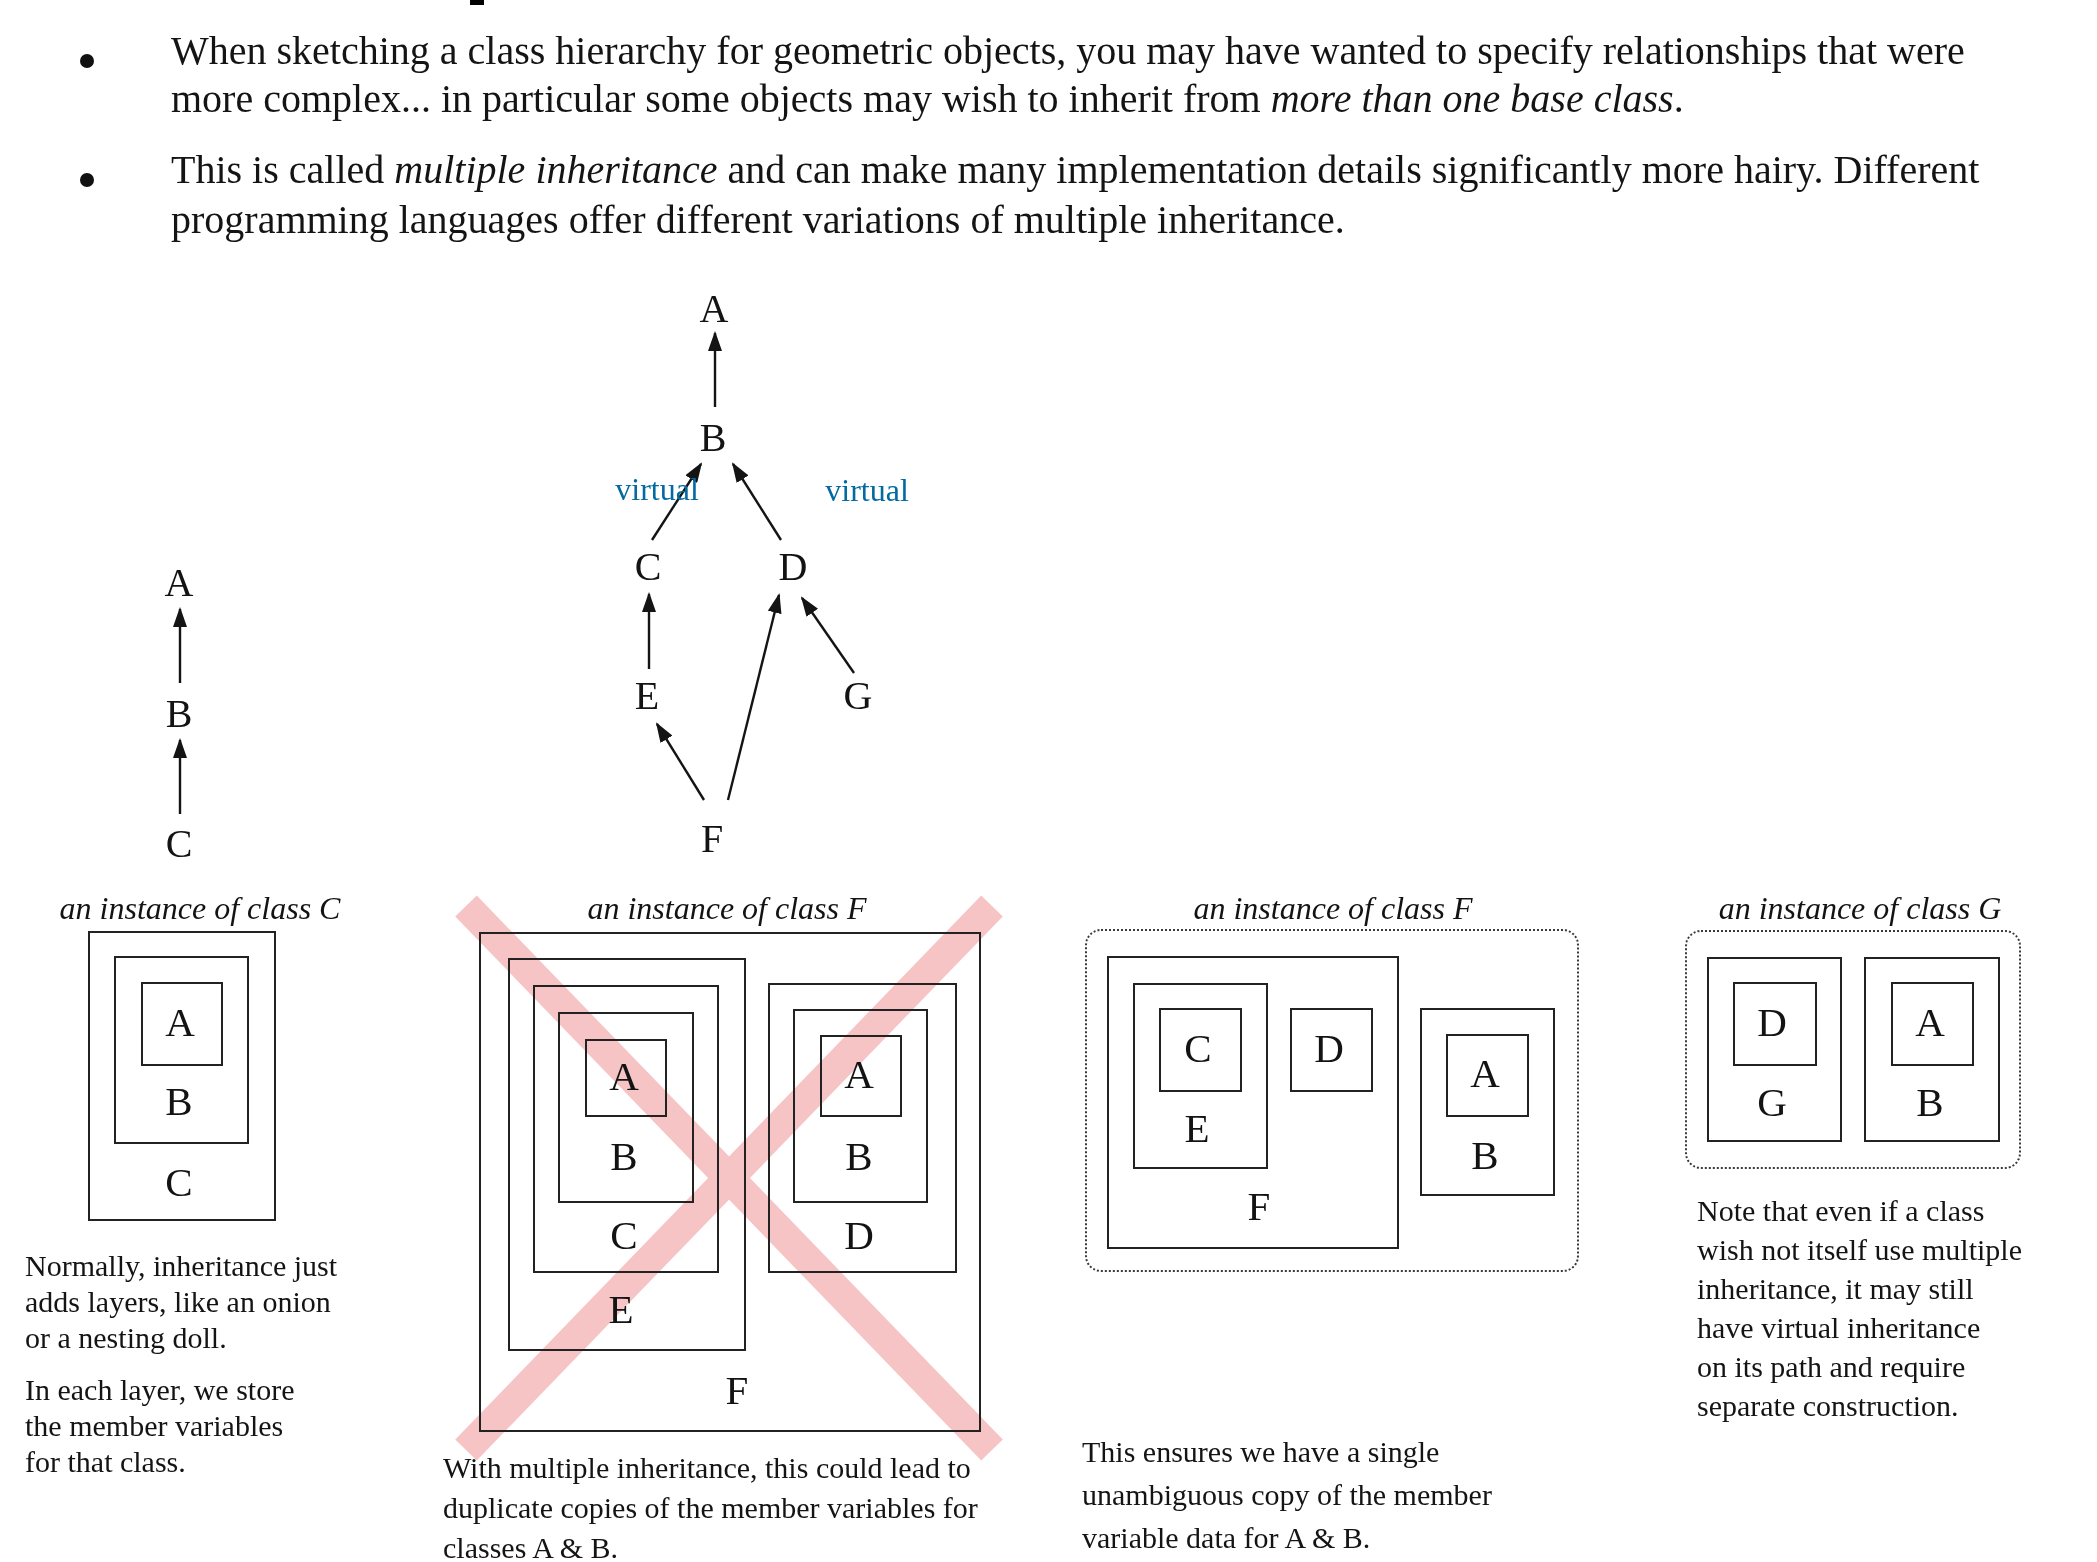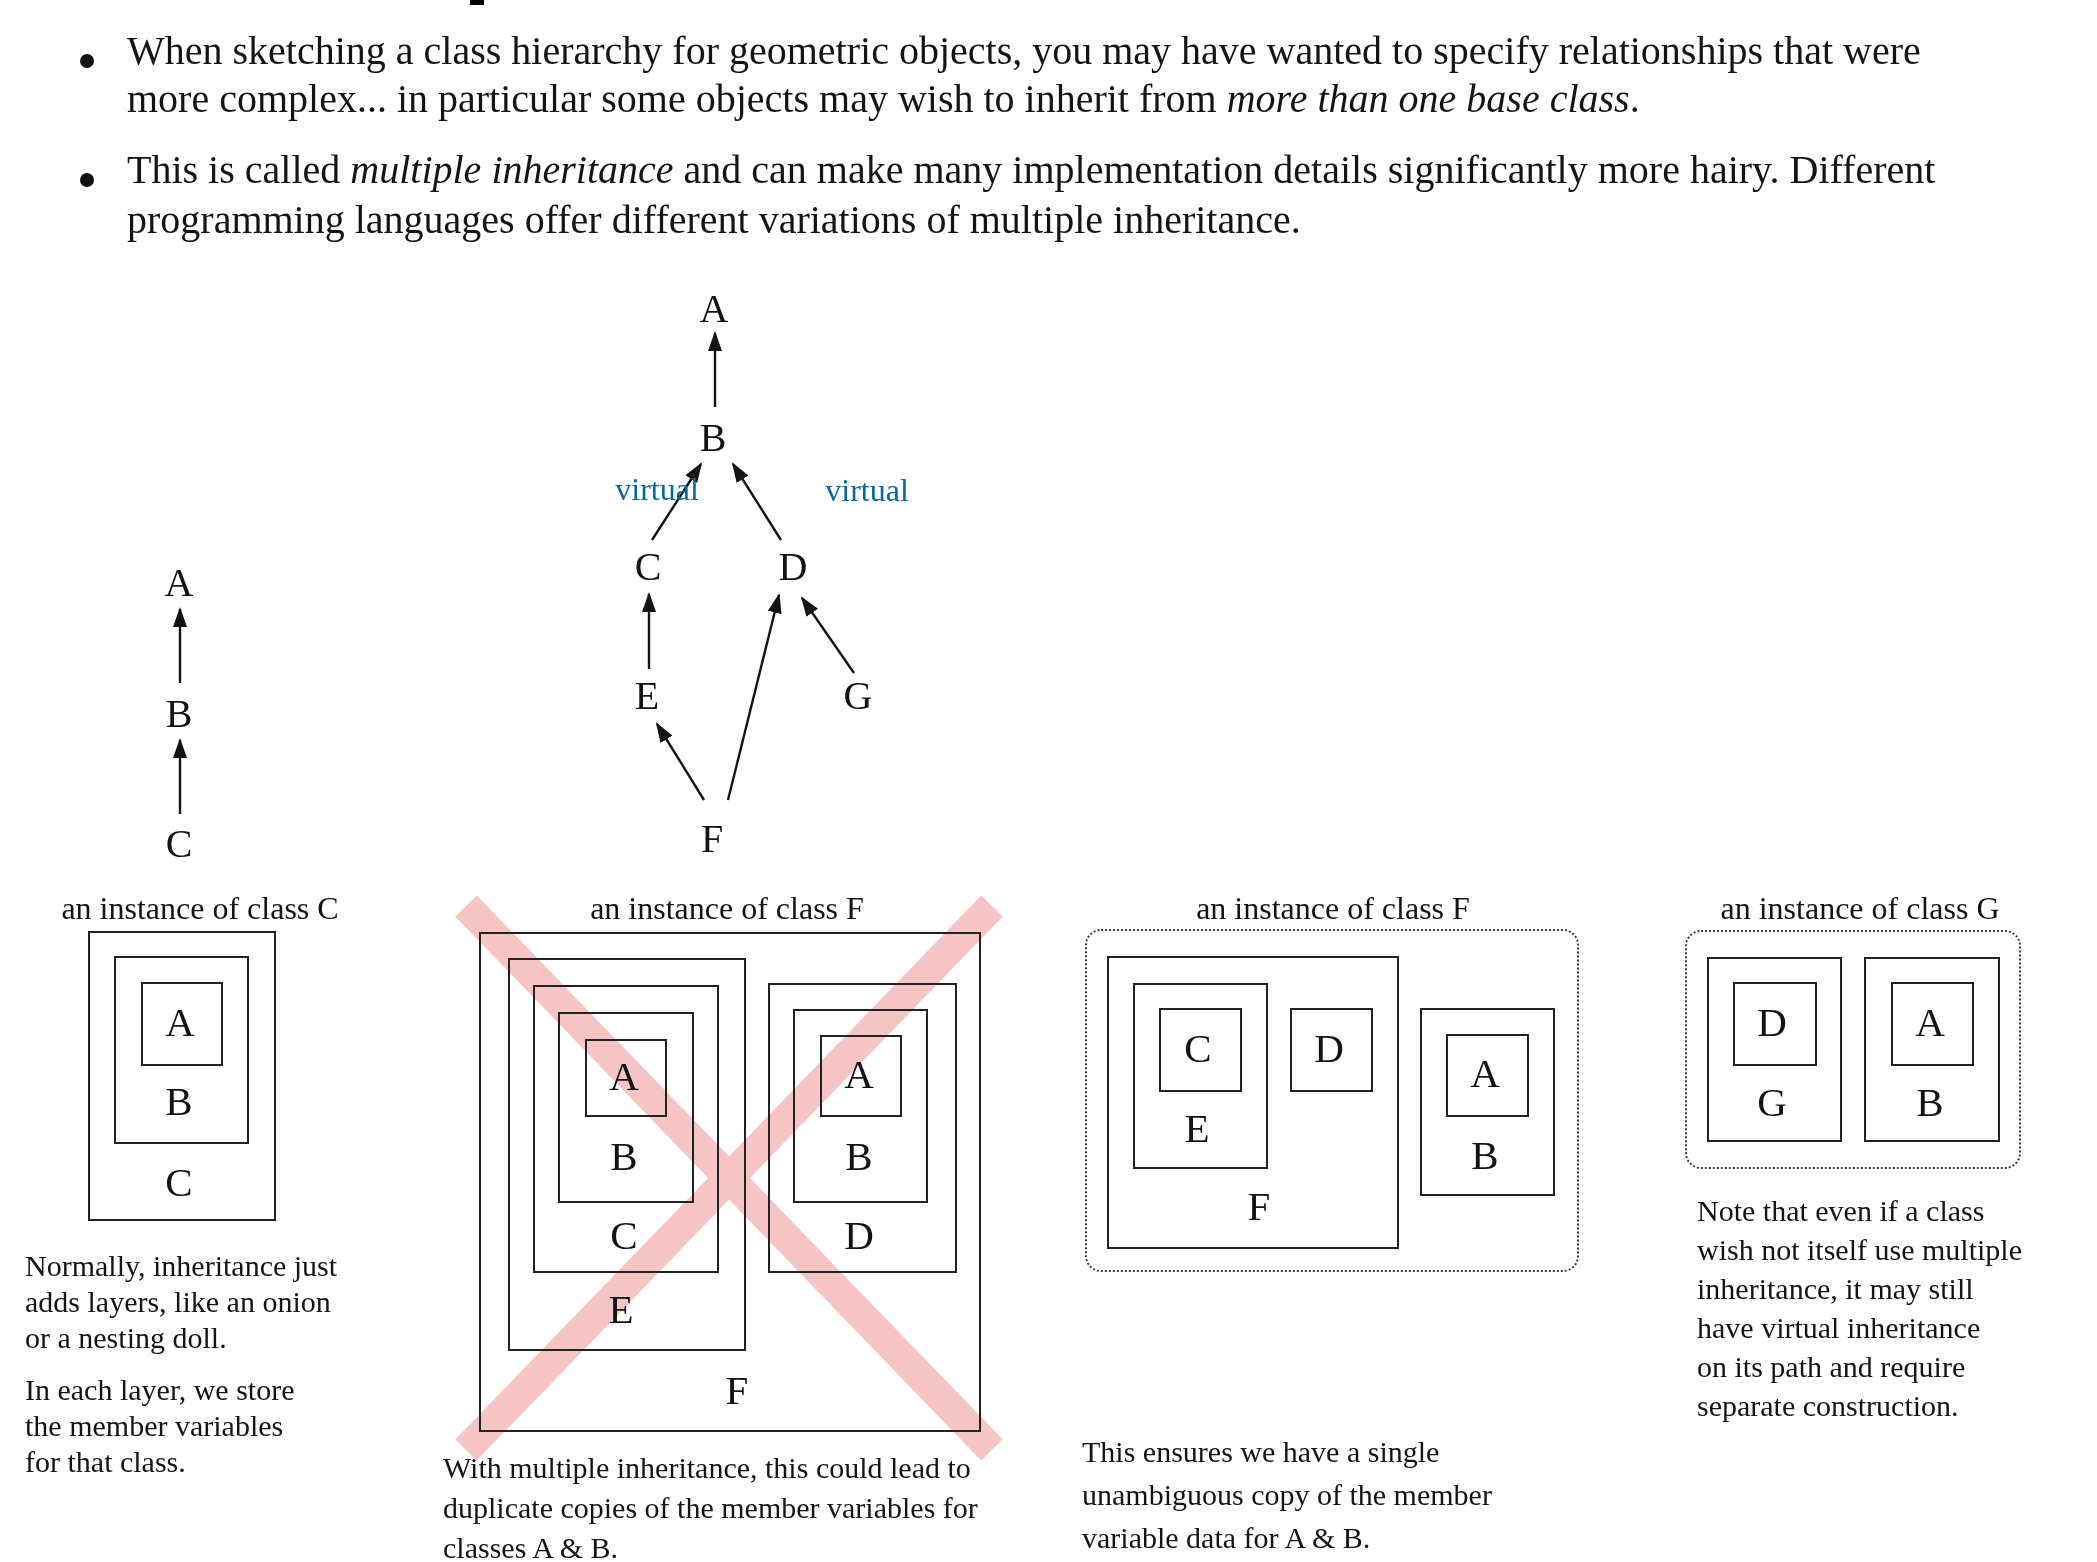--- a/index.html
+++ b/index.html
@@ -5,33 +5,33 @@
   html, body { margin:0; padding:0; background:#ffffff; }
   #stage {
     position:relative; width:2097px; height:1562px;
     background:#ffffff; overflow:hidden;
     font-family:"Liberation Serif", "DejaVu Serif", serif;
     color:#111;
   }
   svg.layer { position:absolute; left:0; top:0; pointer-events:none; }
 
   
-  .bline { position:absolute; font-size:40px; line-height:48px; white-space:nowrap; color:#141414; }
+  .bline { position:absolute; font-size:40px; line-height:48px; white-space:nowrap; color:#141414;margin-left:44px; }
   .bdot  { position:absolute; width:14px; height:14px; border-radius:50%; background:#111; }
   em { font-style:italic; }
 
   
   .node { position:absolute; transform:translate(-50%,-50%); font-size:40px; color:#131313; }
   .virt { position:absolute; transform:translate(-50%,-50%); font-size:32px; color:#0369a1;margin-left:40px; }
 
   
   .box  { position:absolute; border:2.5px solid #222; background:transparent; }
   .dbox { position:absolute; border:2.5px dotted #3a3a3a; border-radius:16px; background:transparent; }
   .ilab { position:absolute; transform:translate(-50%,-50%); font-size:41px; color:#131313; }
-  .cap  { position:absolute; transform:translateX(-50%); font-size:32px; 
+  .cap  { position:absolute; transform:translateX(-50%); font-size:32px; font-style:italic;
           white-space:nowrap; line-height:40px; color:#131313; }
 
   
   .note { position:absolute; font-size:30px; white-space:nowrap; color:#141414; }
   .note .tline { display:block; }
 
   .frag { position:absolute; background:#000; }
 </style>
 </head>
 <body>

